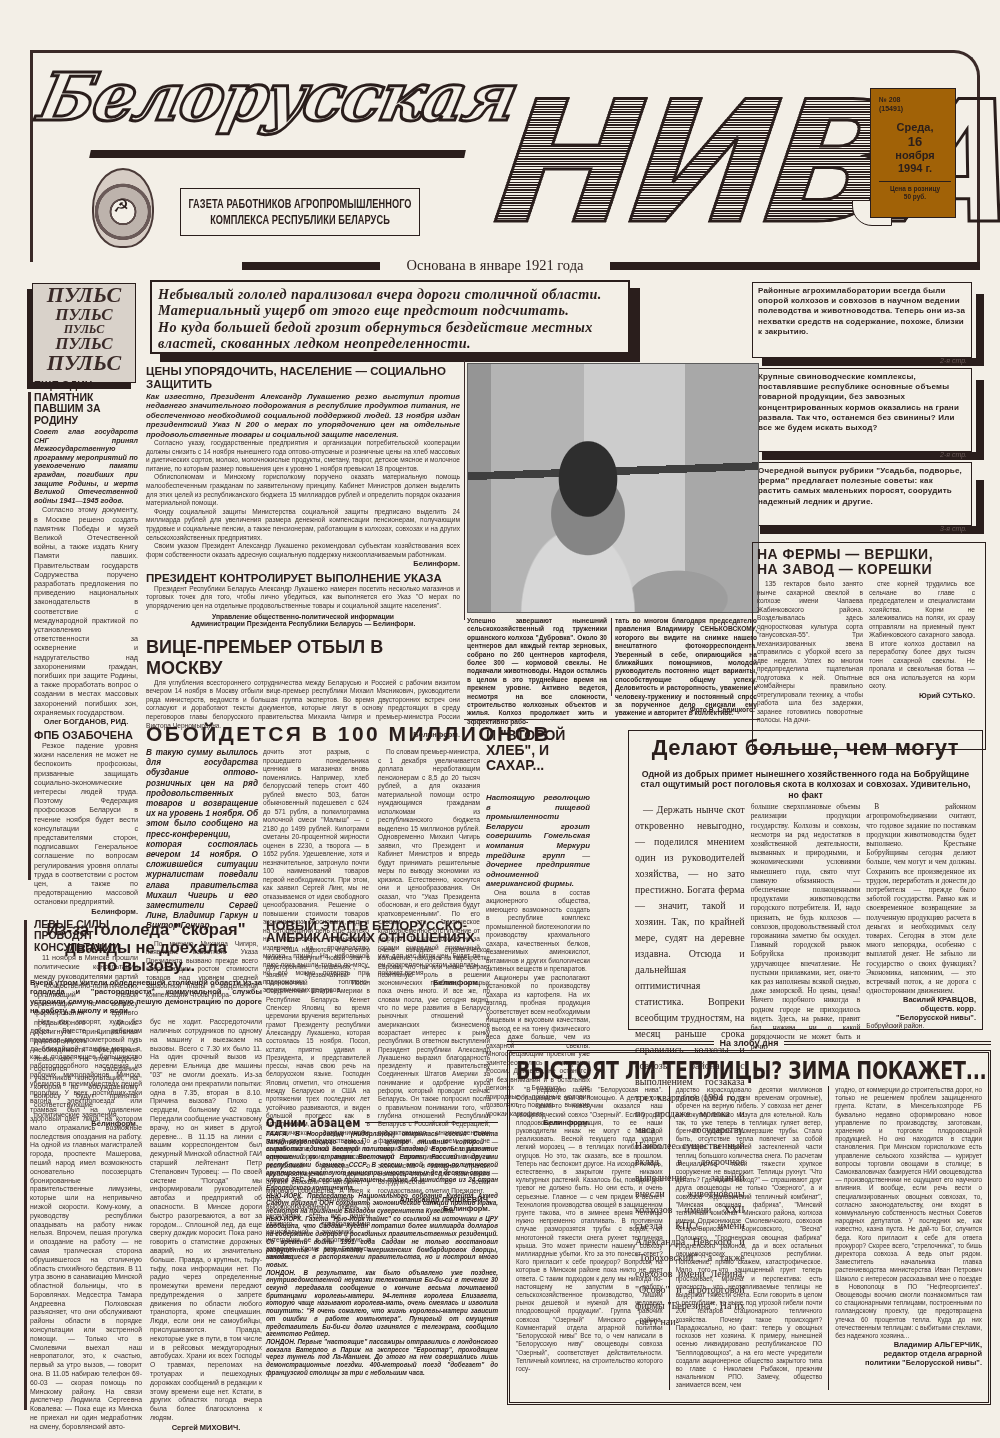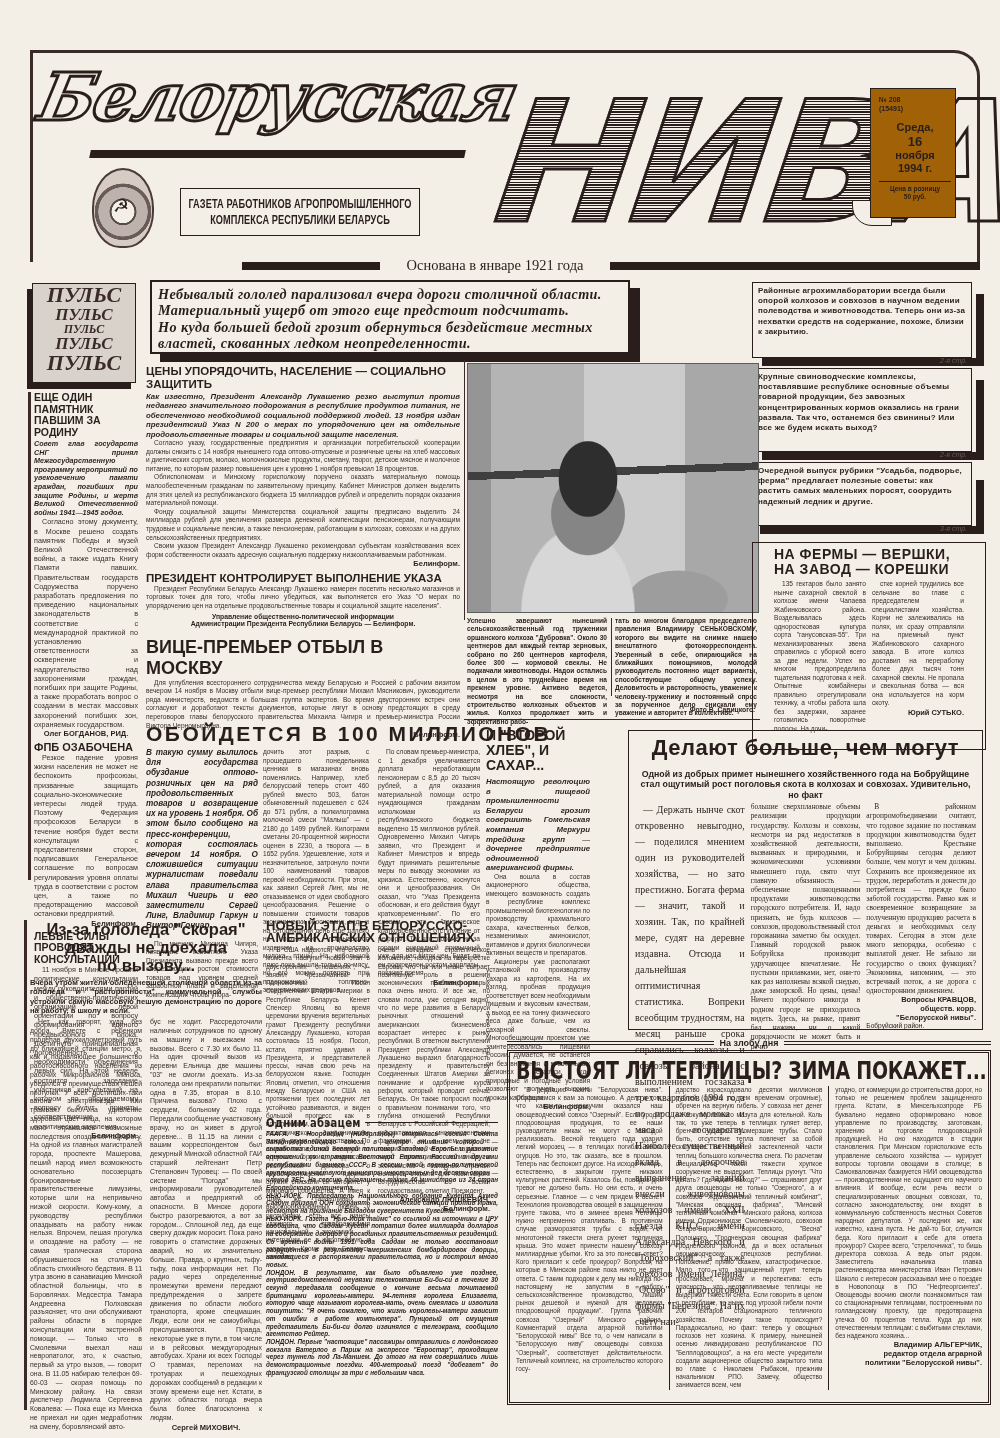--- a/index.html
+++ b/index.html
@@ -119,21 +119,21 @@
 <div class="teaser-page" style="left:940px;top:451px">2-я стр.</div>
 
 <div class="teaser-shadow" style="left:760px;top:526px;width:224px;height:8px"></div>
 <div class="teaser-shadow" style="left:976px;top:480px;width:8px;height:54px"></div>
 <div class="teaser" style="top:462px;height:64px">
   <span>Очередной выпуск рубрики "Усадьба, подворье, ферма" предлагает полезные советы: как растить самых маленьких поросят, соорудить надежный ледник и другие.</span>
 </div>
 <div class="teaser-page" style="left:940px;top:525px">3-я стр.</div>
 
 <div class="vrule" style="left:28px;top:392px;width:3px;height:488px"></div>
-<div class="abs" style="left:34px;top:392px;width:104px">
+<div class="abs" style="left:34px;top:380px;width:104px">
   <div class="h-sans" style="font-size:10.5px;line-height:11.5px">ЕЩЕ ОДИН ПАМЯТНИК ПАВШИМ ЗА РОДИНУ</div>
   <div class="lead" style="font-size:7.2px;line-height:8.6px;margin-top:2px">Совет глав государств СНГ принял Межгосударственную программу мероприятий по увековечению памяти граждан, погибших при защите Родины, и жертв Великой Отечественной войны 1941—1945 годов.</div>
   <div class="body-text">
       <p>Согласно этому документу, в Москве решено создать памятник Победы и музей Великой Отечественной войны, а также издать Книгу Памяти павших. Правительствам государств Содружества поручено разработать предложения по приведению национальных законодательств в соответствие с международной практикой по установлению ответственности за осквернение и надругательство над захоронениями граждан, погибших при защите Родины, а также проработать вопрос о создании в местах массовых захоронений погибших зон, охраняемых государством.</p>
     </div>
   <div class="sig" style="text-align:center;margin-top:0">Олег БОГДАНОВ, РИД.</div>
   <div class="h-sans" style="font-size:11px;margin-top:3px">ФПБ ОЗАБОЧЕНА</div>
   <div class="body-text">
       <p>Резкое падение уровня жизни населения не может не беспокоить профсоюзы, призванные защищать социально-экономические интересы людей труда. Поэтому Федерация профсоюзов Беларуси в течение ноября будет вести консультации с представителями сторон, подписавших Генеральное соглашение по вопросам регулирования уровня оплаты труда в соответствии с ростом цен, а также по предотвращению массовой остановки предприятий.</p>
     </div>
@@ -171,21 +171,21 @@
 </div>
 
 <div class="vrule" style="left:464px;top:360px;width:1px;height:260px"></div>
 <div id="photo" class="abs"></div>
 <div class="abs" style="left:467px;top:617px;width:140px;font-size:6.6px;line-height:8.4px;font-weight:bold;text-align:justify">Успешно завершают нынешний сельскохозяйственный год труженики оршанского колхоза "Дубровка". Около 30 центнеров дал каждый гектар зерновых, собрано по 260 центнеров картофеля, более 300 — кормовой свеклы. Не подкачали животноводы. Надои остались в целом в это труднейшее время на прежнем уровне. Активно ведется, несмотря на все сложности, строительство колхозных объектов и жилья. Колхоз продолжает жить и эффективно рабо-</div>
 <div class="vrule" style="left:611px;top:618px;width:1px;height:78px"></div>
 <div class="abs" style="left:615px;top:617px;width:142px;font-size:6.6px;line-height:8.4px;font-weight:bold;text-align:justify">тать во многом благодаря председателю правления Владимиру СЕНЬКОВСКОМУ, которого вы видите на снимке нашего внештатного фотокорреспондента. Уверенный в себе, опирающийся на ближайших помощников, молодой руководитель постоянно ищет варианты, способствующие общему успеху. Деловитость и расторопность, уважение к человеку-труженику и постоянный спрос за порученное дело снискали ему уважение и авторитет в коллективе.</div>
 <div class="abs" style="left:650px;top:706px;width:105px;font-size:6.8px;font-weight:bold;text-align:right">Фото В. Савицкого.</div>
 <div class="hrule" style="left:464px;top:719px;width:296px;height:1px"></div>
 
-<div class="abs" style="left:752px;top:542px;width:234px;height:208px;border:1.5px solid #2a1e1c;padding:4px 21px">
+<div class="abs" style="left:752px;top:542px;width:234px;height:208px;border:1.5px solid #2a1e1c;padding:4px 4px">
   <div class="h-sans" style="font-size:14px;line-height:15px;letter-spacing:0.5px">НА ФЕРМЫ — ВЕРШКИ,</div>
   <div class="h-sans" style="font-size:14px;line-height:15px;letter-spacing:0.5px">НА ЗАВОД — КОРЕШКИ</div>
   <div style="display:flex;gap:6px;margin-top:3px">
     <div class="body-text" style="width:106px;font-size:6.6px;line-height:8.5px">
         <p>135 гектаров было занято нынче сахарной свеклой в колхозе имени Чапаева Жабинковского района. Возделывалась здесь одноростковая культура сорта "ганусовская-55". Три механизированных звена справились с уборкой всего за две недели. Успех во многом предопределила тщательная подготовка к ней. Опытные комбайнеры правильно отрегулировали технику, а чтобы работа шла без задержки, заранее готовились поворотные полосы. На дочи-</p>
       </div>
     <div style="width:106px">
       <div class="body-text" style="font-size:6.6px;line-height:8.5px">
           <p>стке корней трудились все сельчане во главе с председателем и специалистами хозяйства. Корни не залеживались на полях, их сразу отправляли на приемный пункт Жабинковского сахарного завода. В итоге колхоз доставил на переработку более двух тысяч тонн сахарной свеклы. Не пропала и свекольная ботва — вся она используется на корм скоту.</p>
         </div>
@@ -210,21 +210,21 @@
 </div>
 <div class="abs" style="left:378px;top:748px;width:102px">
   <div class="body-text" style="font-size:6.6px;line-height:8.5px">
       <p>По словам премьер-министра, с 1 декабря увеличивается доплата неработающим пенсионерам с 8,5 до 20 тысяч рублей, а для оказания материальной помощи остро нуждающимся гражданам исполкомам из республиканского бюджета выделено 15 миллионов рублей. Одновременно Михаил Чигирь заявил, что Президент и Кабинет Министров и впредь будут принимать решительные меры по выводу экономики из кризиса. Естественно, коснутся они и ценообразования. Он сказал, что "Указ Президента обоснован, и его действия будут кратковременными". По его словам, это "тактическое кратковременное отступление от реформ". Так что, похоже, не за горами очередной привычный уже для нас виток цен. Будет ли он подкреплен ростом зарплаты, покажет время.</p>
     </div>
   <div class="sig">Белинформ.</div>
 </div>
 
 <div class="abs" style="left:486px;top:728px;width:104px">
   <div class="h-sans" style="font-size:14px;line-height:15px">И "ВТОРОЙ ХЛЕБ", И САХАР...</div>
-  <div class="lead" style="font-size:7.8px;line-height:9.6px;margin-top:4px">Настоящую революцию в пищевой промышленности Беларуси грозит совершить Гомельская компания Меркури трейдинг групп — дочернее предприятие одноименной американской фирмы.</div>
+  <div class="lead" style="font-size:7.8px;line-height:9.6px;margin-top:20px">Настоящую революцию в пищевой промышленности Беларуси грозит совершить Гомельская компания Меркури трейдинг групп — дочернее предприятие одноименной американской фирмы.</div>
   <div class="body-text" style="font-size:6.6px;line-height:8.5px">
     <p>Она вошла в состав акционерного общества, имеющего возможность создать в республике комплекс промышленной биотехнологии по производству крахмального сахара, качественных белков, незаменимых аминокислот, витаминов и других биологически активных веществ и препаратов.</p>
     <p>Акционеры уже располагают установкой по производству сахара из картофеля. На их взгляд, пробная продукция соответствует всем необходимым пищевым и вкусовым качествам, а выход ее на тонну физического веса даже больше, чем из сахарной свеклы. Многообещающим проектом уже заинтересовались пищевики России. Думается, не останется он без внимания и в остальных регионах Беларуси, где природные и погодные условия позволяют получать высокие урожаи картофеля.</p>
   </div>
   <div class="sig">Белинформ.</div>
 </div>
 
 <div class="abs" style="left:628px;top:730px;width:355px;height:300px;border:1.5px solid #2a1e1c;padding:4px 6px">
   <div class="h-sans" style="font-size:22px;text-align:center;letter-spacing:0.5px">Делают больше, чем могут</div>
   <div class="h-sans" style="font-size:8.8px;line-height:10.4px;text-align:center;margin-top:8px">Одной из добрых примет нынешнего хозяйственного года на Бобруйщине стал ощутимый рост поголовья скота в колхозах и совхозах. Удивительно, но факт</div>
@@ -232,21 +232,21 @@
     <div class="serif-text" style="width:110px;font-size:10px;line-height:16px">
         <p>— Держать нынче скот откровенно невыгодно, — поделился мнением один из руководителей хозяйства, — но зато престижно. Богата ферма — значит, такой и хозяин. Так, по крайней мере, судят на деревне издавна. Отсюда и дальнейшая оптимистичная статистика. Вопреки всеобщим трудностям, на месяц раньше срока справились колхозы и совхозы района с выполнением госзаказа трех кварталов 1994 года по продаже молока и мяса государству. Наиболее существенный вклад в досрочное выполнение заданий внесли животноводы колхозов имени XXII съезда КПСС, имени Александра Невского и "Тороховский", а также совхозов имени Ленина, "Осово" и агроторговой фирмы "Березина". На их счету наи-</p>
       </div>
     <div class="serif-text" style="width:110px;font-size:7.4px;line-height:9.2px">
         <p style="text-indent:0">большие сверхплановые объемы реализации продукции государству. Колхозы и совхозы, несмотря на ряд недостатков в хозяйственной деятельности, вызванных и природными, и экономическими условиями нынешнего года, свято чтут главную обязанность — обеспечение полноценными продуктами животноводства городского потребителя. И, надо признать, не будь колхозов — совхозов, продовольственный стол горожанина заметно бы оскудел. Главный городской рынок Бобруйска производит удручающее впечатление. Не пустыми прилавками, нет, они-то как раз наполнены всякой снедью, даже заморской. Но цены, цены! Ничего подобного никогда в родном городе не приходилось видеть. Здесь, на рынке, правит бал нажива, ни о какой порядочности не может быть и речи.</p>
       </div>
     <div style="width:110px">
       <div class="serif-text" style="font-size:7.4px;line-height:9.2px">
           <p>В районном агропромобъединении считают, что годовое задание по поставкам продукции животноводства будет выполнено. Крестьяне Бобруйщины сегодня делают больше, чем могут и чем должны. Сохранить все произведенное их трудом, переработать и донести до потребителя — прежде было заботой государства. Равно как и своевременное возвращение за полученную продукцию расчета в деньгах и необходимых селу товарах. Сегодня в этом деле много непорядка, особенно с выплатой денег. Не забыло ли государство о своих функциях? Экономика, напомним, — это встречный поток, а не дорога с односторонним движением.</p>
         </div>
-      <div class="sig">Вопросы КРАВЦОВ,</div>
+      <div class="sig">Василий КРАВЦОВ,</div>
       <div class="sig">обществ. корр.</div>
       <div class="sig">"Белорусской нивы".</div>
       <div style="font-size:6.6px">Бобруйский район.</div>
     </div>
   </div>
 </div>
 
 <div class="abs" style="left:266px;top:920px;width:228px">
   <div class="h-sans" style="font-size:13px;line-height:11.5px">НОВЫЙ ЭТАП В БЕЛОРУССКО-АМЕРИКАНСКИХ ОТНОШЕНИЯХ</div>
   <div style="display:flex;gap:8px;margin-top:3px">

